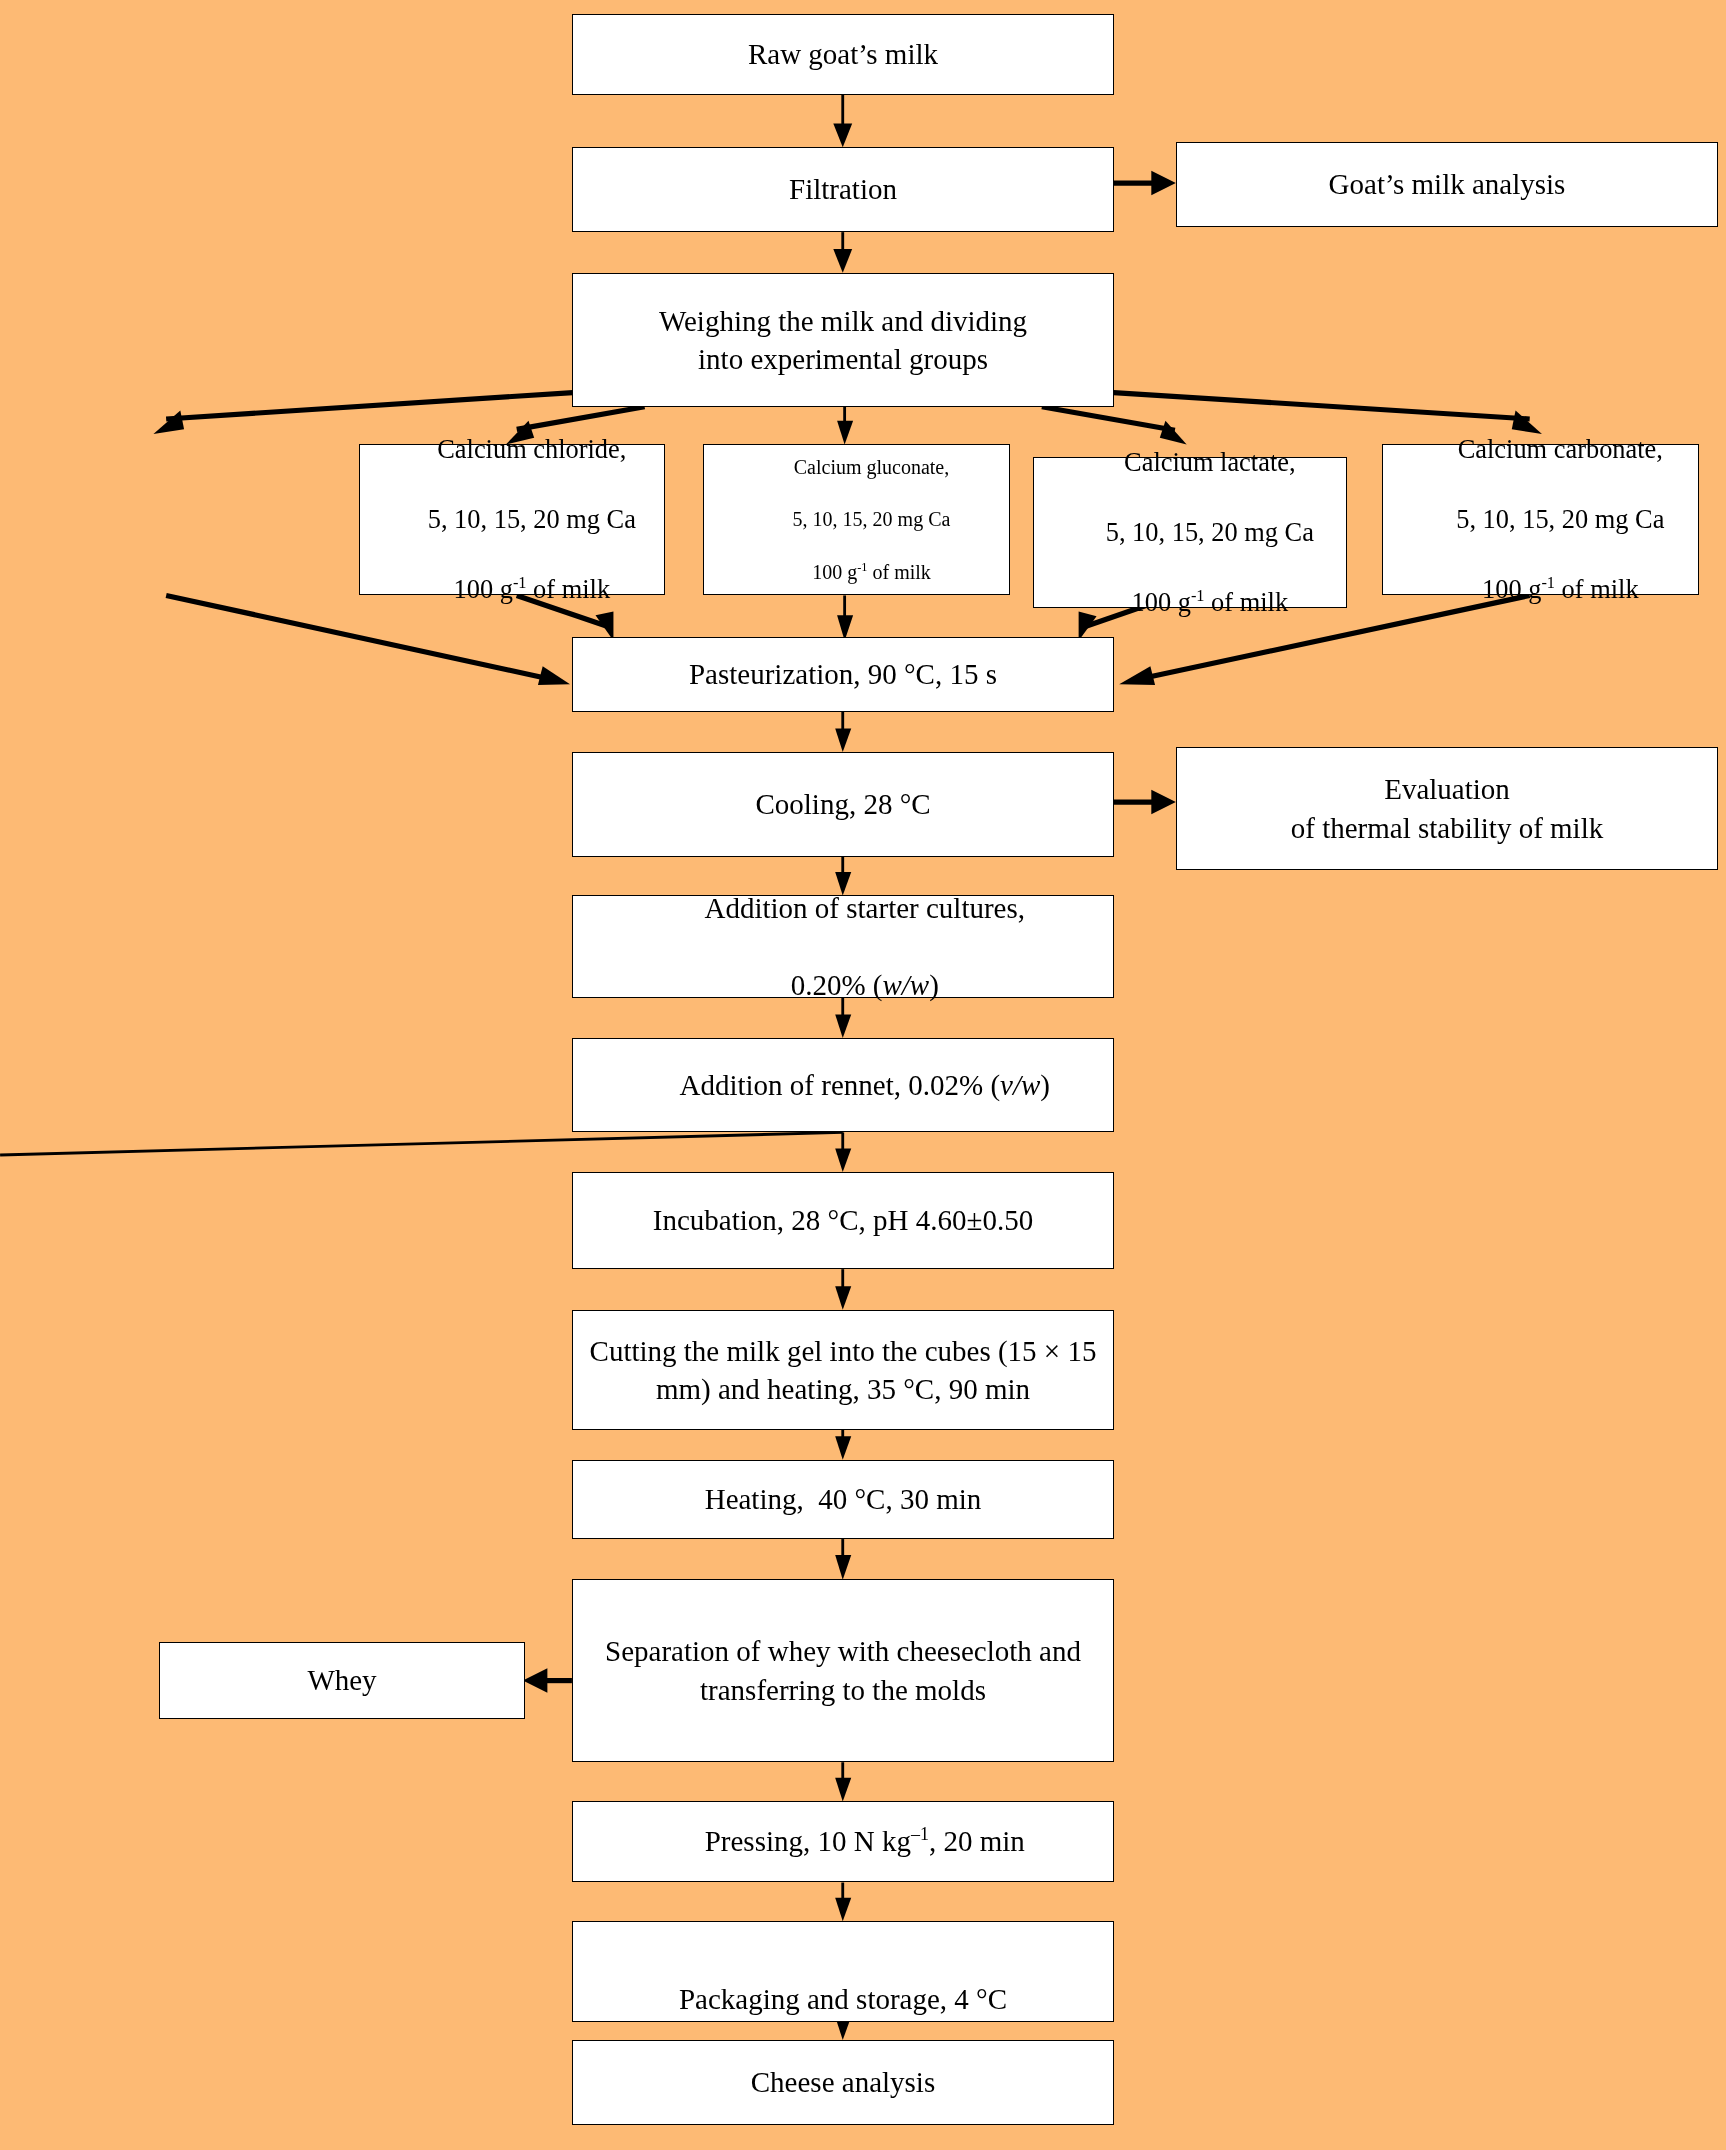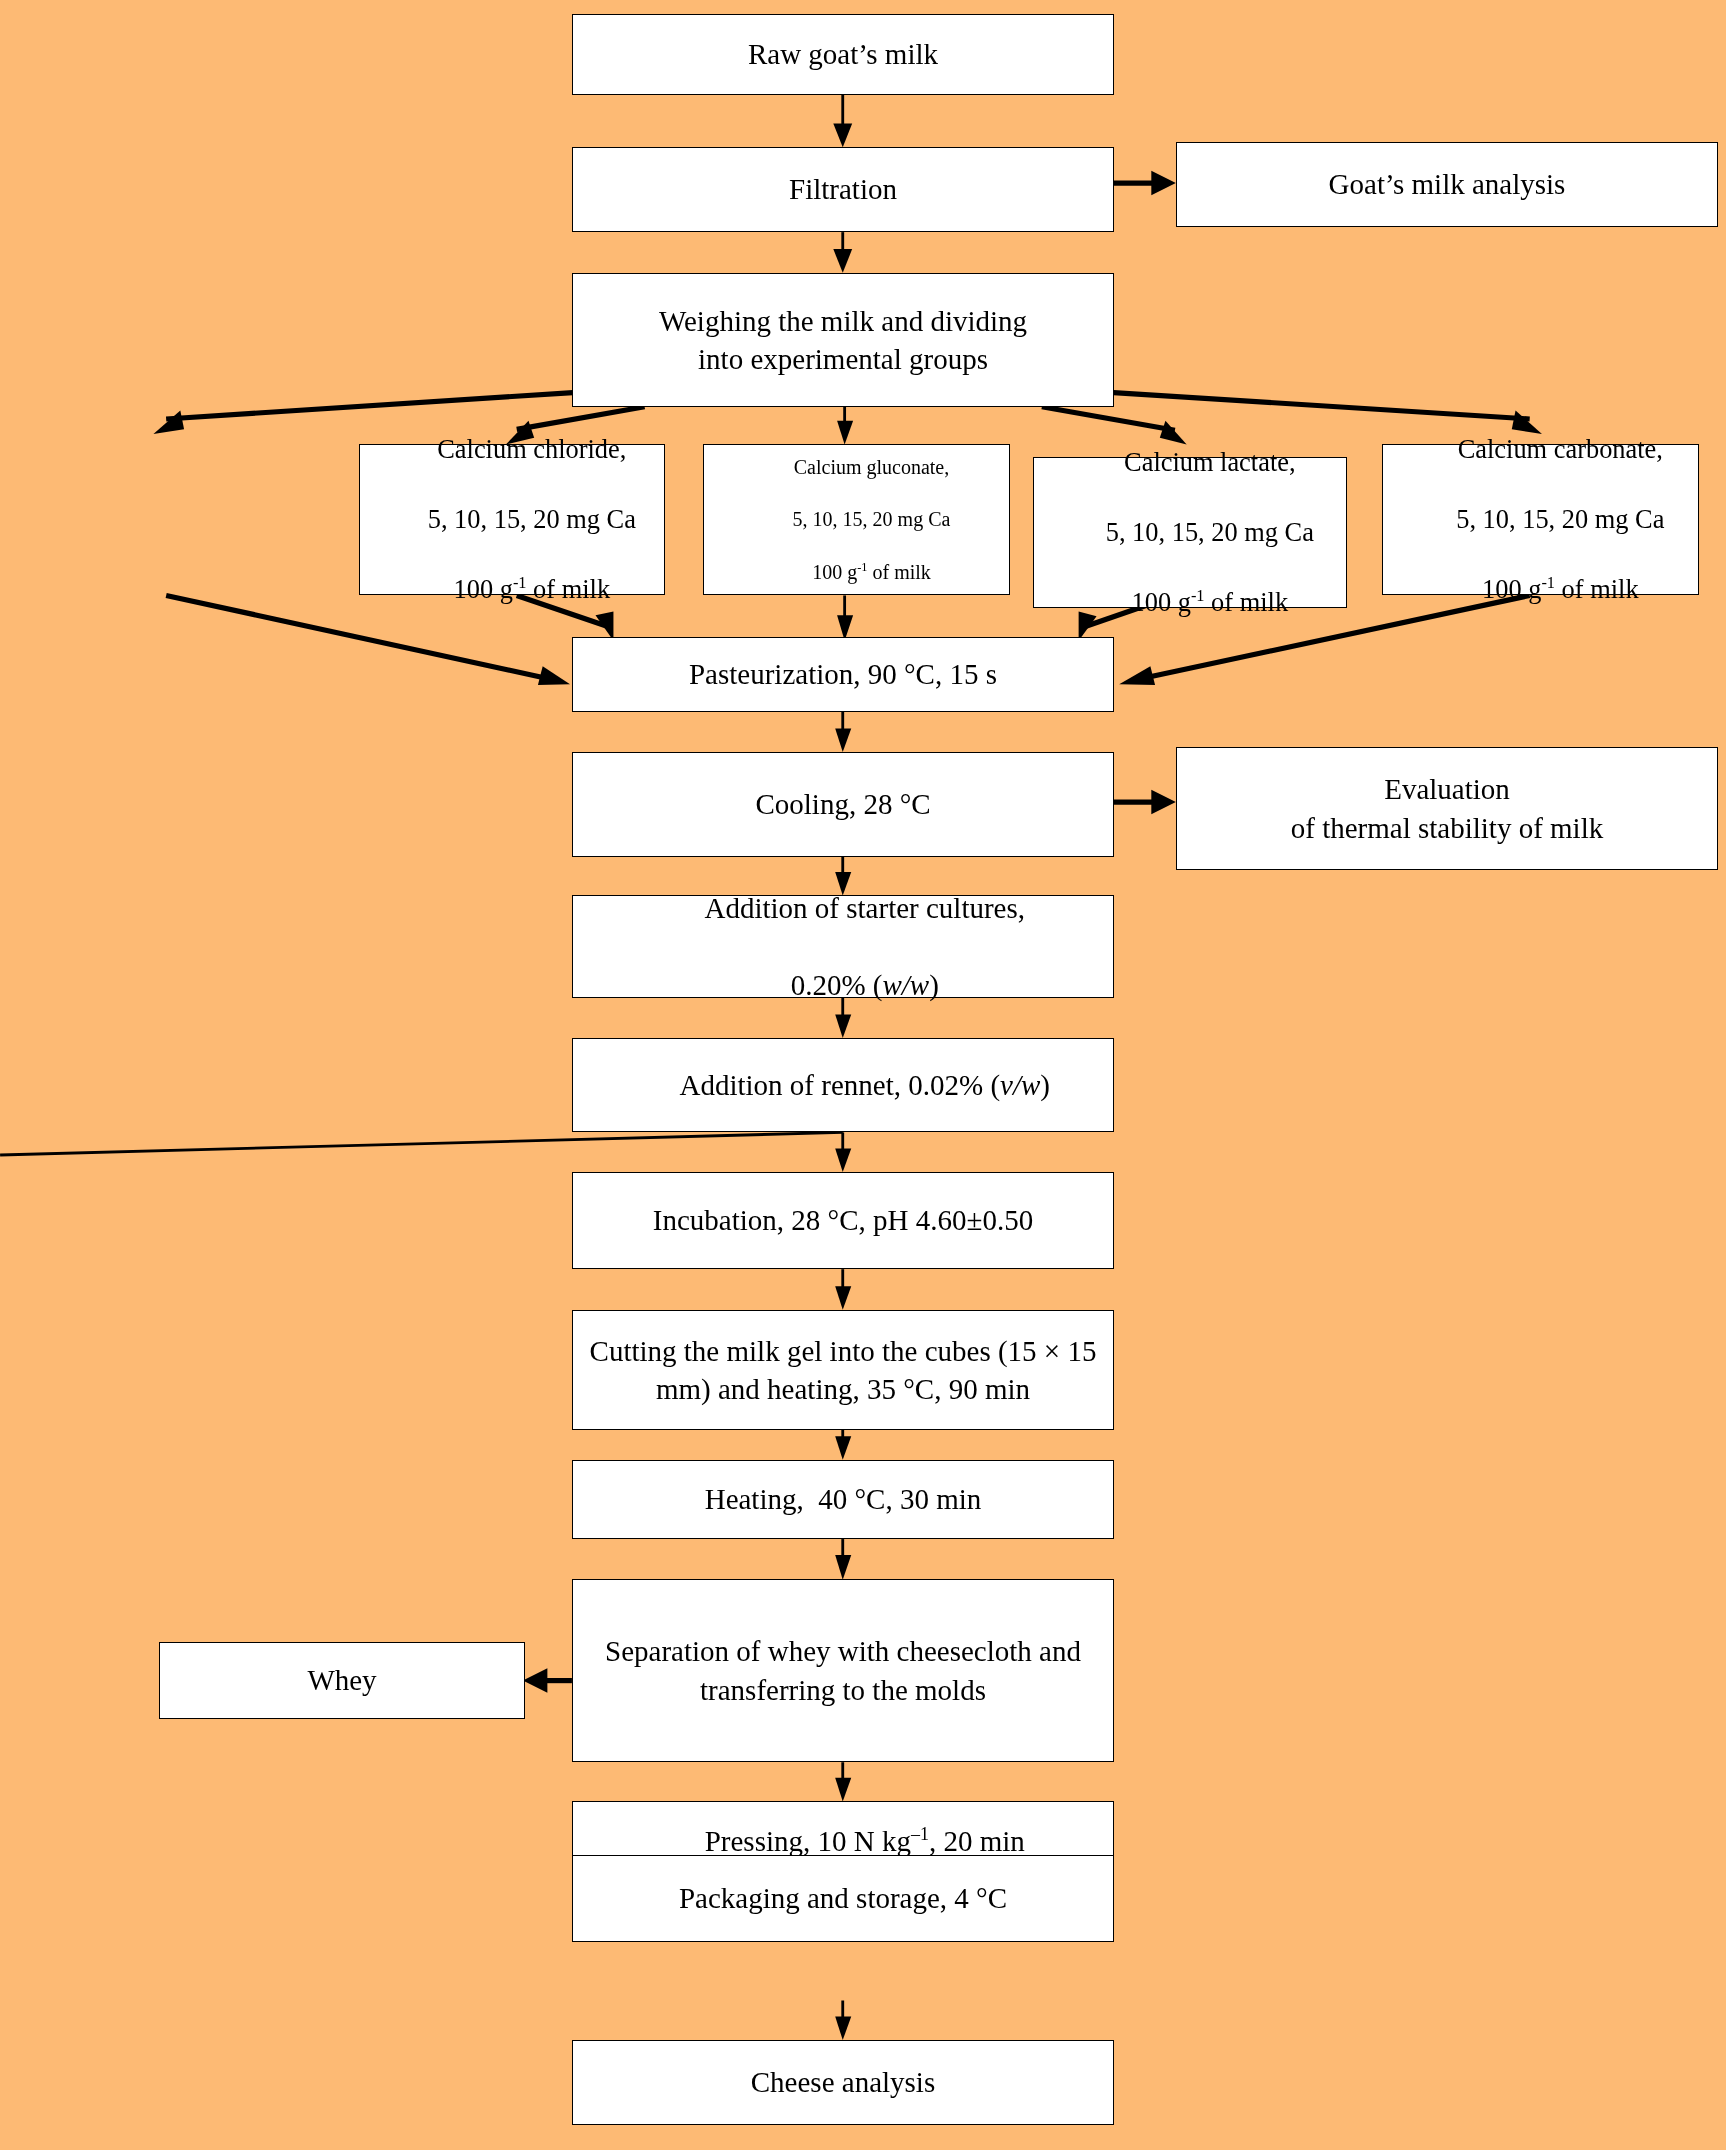--- a/index.html
+++ b/index.html
@@ -221,21 +221,21 @@
   <div class="box" style="left:159px; top:1642px; width:366px; height:77px;">
     <span class="txt">Whey</span>
   </div>
 
   <div class="box" style="left:572px; top:1801px; width:542px; height:81px;">
     <span class="txt">
       <span>Pressing, 10 N kg</span><sup>–1</sup><span>, 20 min</span>
     </span>
   </div>
 
-  <div class="box" style="left:572px; top:1855px; width:542px; height:87px;">
+  <div class="box" style="left:572px; top:1921px; width:542px; height:101px;align-items:flex-end;">
     <span class="txt">Packaging and storage, 4 °C</span>
   </div>
 
   <div class="box" style="left:572px; top:2040px; width:542px; height:85px;">
     <span class="txt">Cheese analysis</span>
   </div>
 
 </div>
 
 

